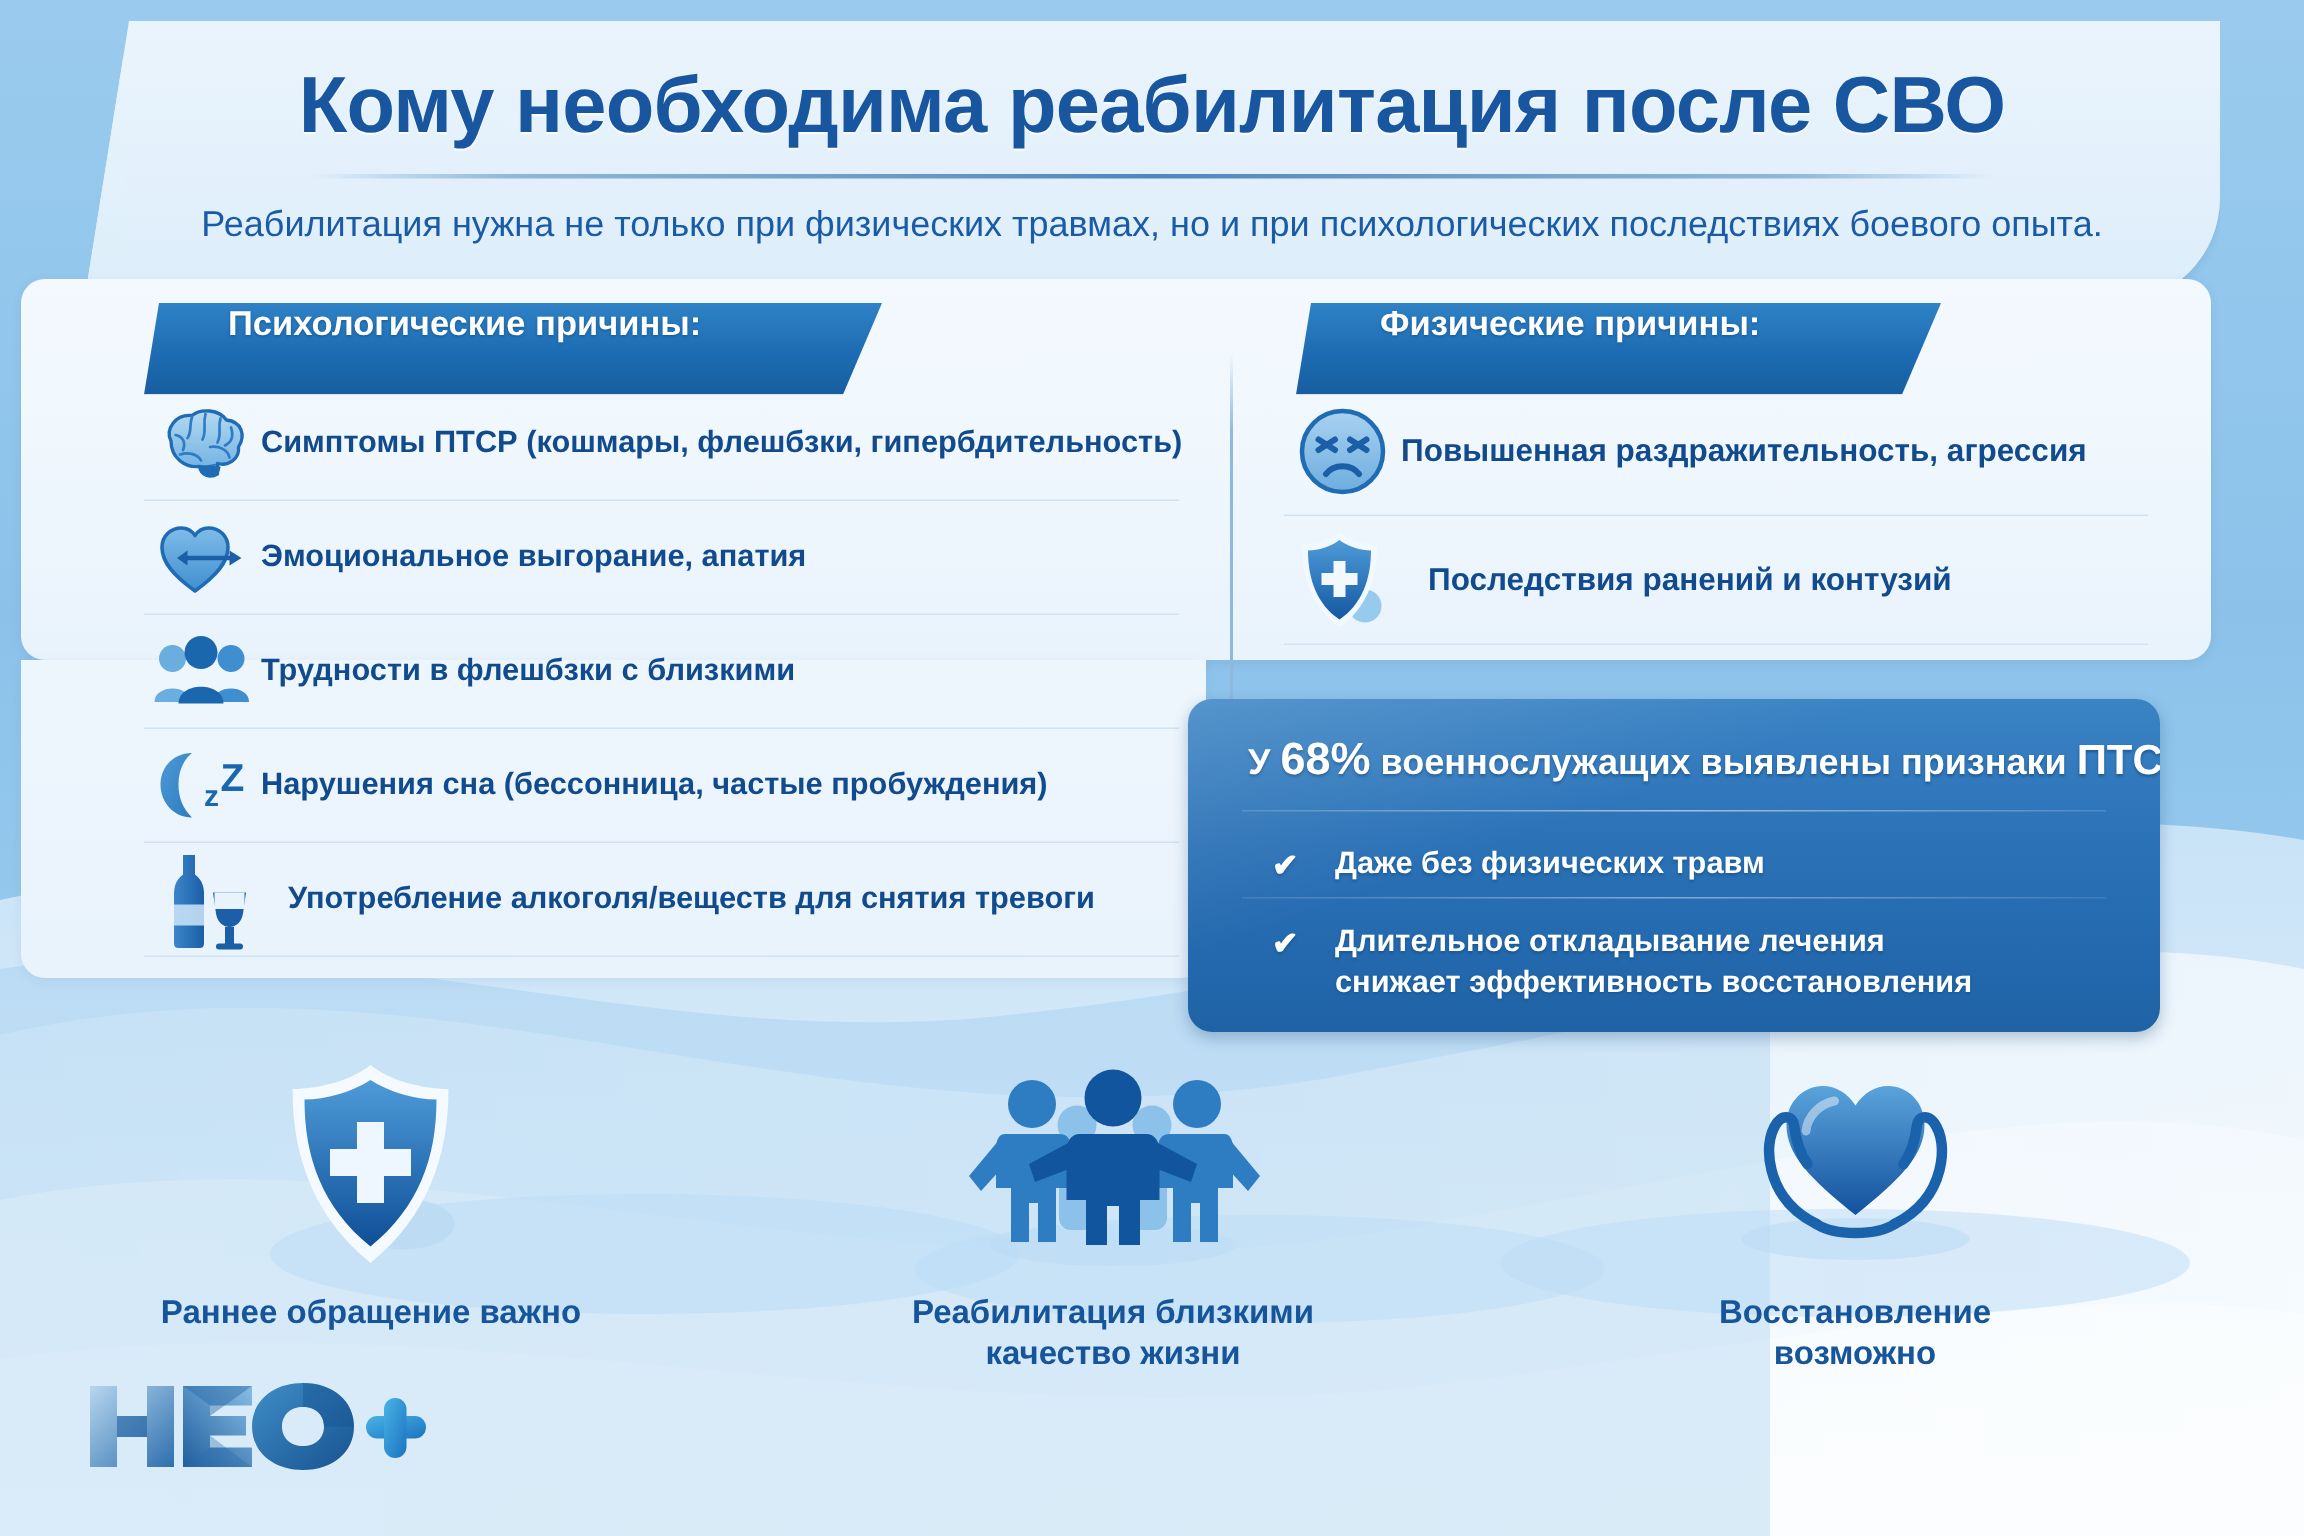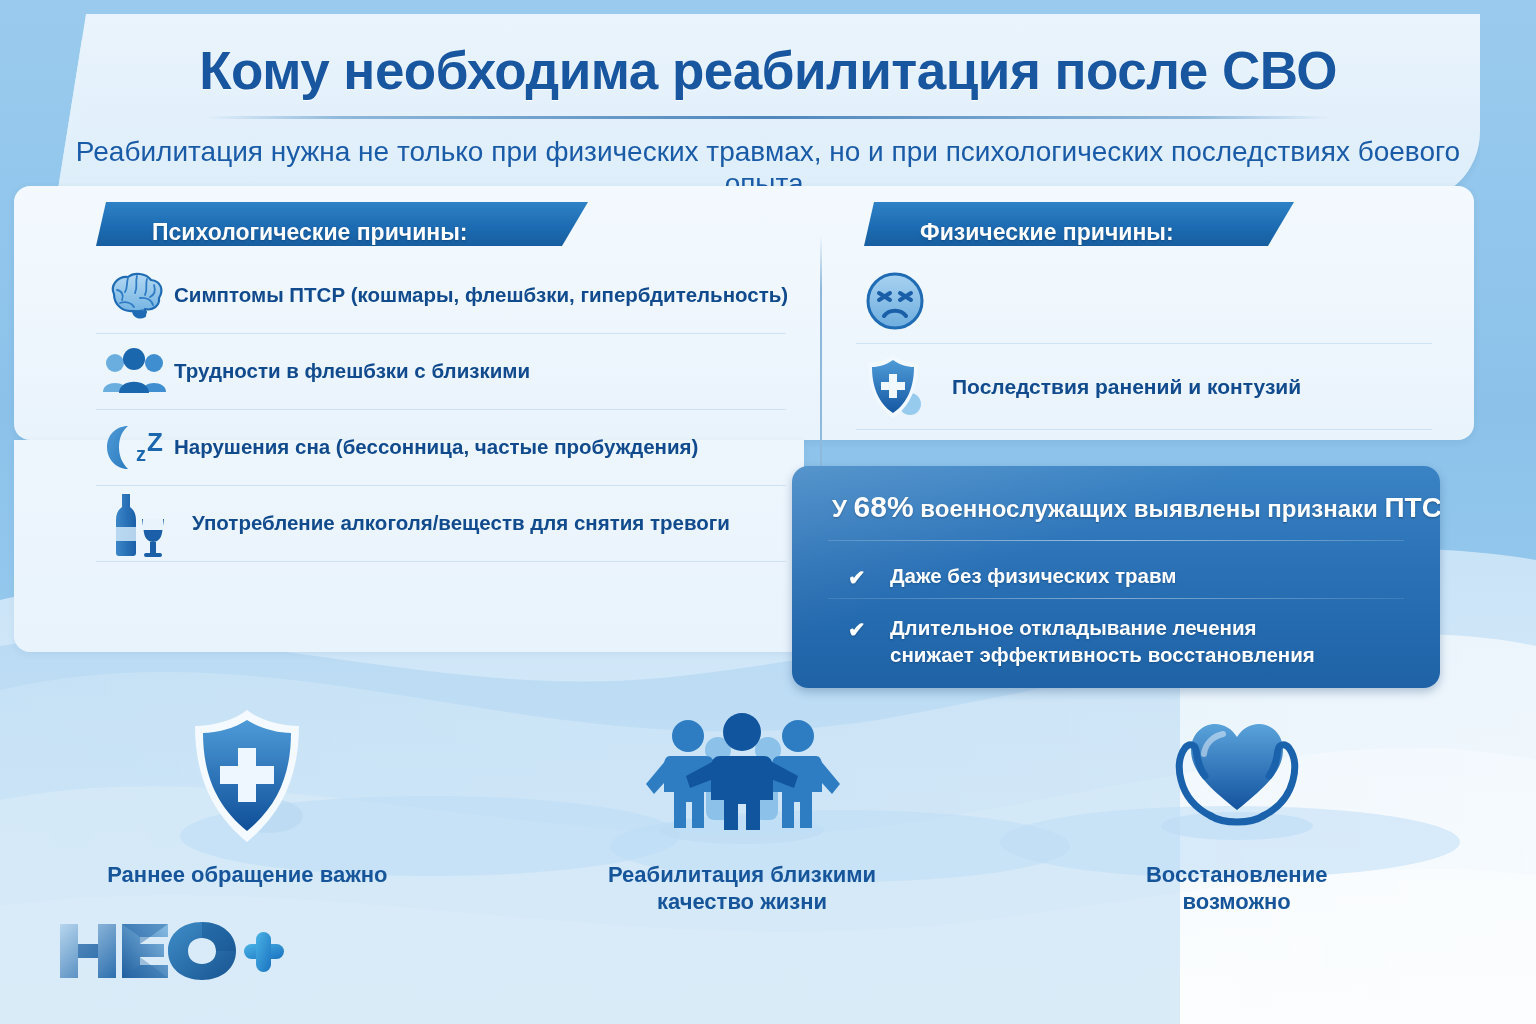--- a/index.html
+++ b/index.html
@@ -36,21 +36,21 @@
     font-size:53px; font-weight:bold; color:#18569f; letter-spacing:-0.5px;
     text-shadow:0 1px 1px rgba(255,255,255,.9);
   }
   .title-rule{
     position:absolute; left:150px; right:150px; top:102px; height:3px;
     background:linear-gradient(90deg,rgba(150,190,225,0) 0%,#8fb8da 12%,#4f87bc 50%,#8fb8da 88%,rgba(150,190,225,0) 100%);
     border-radius:2px;
   }
   .subtitle{
     position:absolute; left:0; right:0; top:122px; text-align:center;
-    font-size:28px; color:#1a5ba8; font-weight:500;
+    font-size:24px; color:#1a5ba8; font-weight:500;
   }
 
   
   .content-panel{
     position:absolute; left:14px; top:186px; width:1460px; height:254px;
     background:linear-gradient(180deg,#f3f9fe 0%,#eef6fd 60%,#e9f3fc 100%);
     border-radius:16px;
     box-shadow:0 2px 7px rgba(40,90,140,.10);
   }
   .content-panel-2{
@@ -59,23 +59,23 @@
     border-bottom-left-radius:16px; border-bottom-right-radius:16px;
     box-shadow:0 2px 7px rgba(40,90,140,.08);
   }
   .col-divider{
     position:absolute; left:820px; top:236px; width:2px; height:292px;
     background:linear-gradient(180deg,rgba(140,185,222,0) 0%,#8fb9dc 18%,#8fb9dc 82%,rgba(140,185,222,0) 100%);
   }
 
   
   .ribbon{
-    position:absolute; height:44px;
+    position:absolute; height:61px;
     background:linear-gradient(180deg,#2f82c6 0%,#1d6cb3 55%,#175e9f 100%);
-    display:flex; align-items:flex-end;
+    display:flex; align-items:flex-start;
     box-shadow:0 3px 5px rgba(30,80,130,.22);
   }
   .ribbon-left{
     left:96px; top:202px; width:492px;
     clip-path:polygon(10px 0, 100% 0, calc(100% - 26px) 100%, 0 100%);
   }
   .ribbon-right{
     left:864px; top:202px; width:430px;
     clip-path:polygon(10px 0, 100% 0, calc(100% - 26px) 100%, 0 100%);
   }
@@ -231,20 +231,39 @@
             <path d="M13,20 C18,21 20,25 18,30"></path>
             <path d="M50,15 C52,21 50,25 46,27"></path>
             <path d="M16,33 C22,31 28,33 30,37"></path>
             <path d="M36,28 C42,27 48,30 49,35"></path>
           </g>
         </svg>
       </span>
       <span class="txt">Симптомы ПТСР (кошмары, флешбзки, гипербдительность)</span>
     </div>
 
+    <div class="row">
+      <span class="ico">
+        <svg width="62" height="56" viewBox="0 0 62 56" xmlns="http://www.w3.org/2000/svg">
+          <defs>
+              <linearGradient id="hrG" x1="0" y1="0" x2="0" y2="1">
+            <stop offset="0" stop-color="#7fbbe8"></stop>
+                <stop offset="1" stop-color="#3f8fd0"></stop>
+              </linearGradient>
+            </defs>
+          <path d="M26,50 C12,40 4,31 4,21 C4,13 10,8 17,8 C21,8 24,10 26,13 C28,10 31,8 35,8 C42,8 48,13 48,21 C48,31 40,40 26,50 Z" fill="url(#hrG)" stroke="#1f6cb5" stroke-width="2.4" stroke-linejoin="round"></path>
+          <g stroke="#1a5fa8" stroke-width="3" stroke-linecap="round" fill="none">
+            <path d="M20,28 L50,28"></path>
+          </g>
+          <path d="M21,23 L14,28 L21,33 Z" fill="#1a5fa8"></path>
+          <path d="M49,23 L57,28 L49,33 Z" fill="#1a5fa8"></path>
+        </svg>
+      </span>
+      <span class="txt">Эмоциональное выгорание, апатия</span>
+    </div>
 
     <div class="row">
       <span class="ico">
         <svg width="66" height="50" viewBox="0 0 66 50" xmlns="http://www.w3.org/2000/svg">
           <circle cx="13" cy="16" r="9" fill="#6aaee0"></circle>
           <path d="M1,45 C1,33 25,33 25,45 Z" fill="#6aaee0"></path>
           <circle cx="52" cy="16" r="9" fill="#3f8fd0"></circle>
           <path d="M40,45 C40,33 64,33 64,45 Z" fill="#3f8fd0"></path>
           <circle cx="32" cy="12" r="11" fill="#1a67ae"></circle>
           <path d="M17,46 C17,31 47,31 47,46 Z" fill="#1a67ae"></path>
@@ -305,20 +324,21 @@
           <circle cx="32" cy="32" r="27" fill="url(#afG)" stroke="#1f6cb5" stroke-width="3"></circle>
           <g stroke="#1a5fa8" stroke-width="4" stroke-linecap="round">
             <path d="M16,24 L27,31"></path>
               <path d="M27,24 L16,31"></path>
             <path d="M37,24 L48,31"></path>
               <path d="M48,24 L37,31"></path>
           </g>
           <path d="M21,47 C26,40 38,40 43,47" stroke="#1a5fa8" stroke-width="4" fill="none" stroke-linecap="round"></path>
         </svg>
       </span>
+      <span class="txt">Повышенная раздражительность, агрессия</span>
     </div>
 
     <div class="row">
       <span class="ico">
         <svg width="64" height="70" viewBox="0 0 64 70" xmlns="http://www.w3.org/2000/svg">
           <defs>
               <linearGradient id="shG" x1="0" y1="0" x2="0" y2="1">
             <stop offset="0" stop-color="#4e9bd8"></stop>
                 <stop offset="1" stop-color="#1558a2"></stop>
               </linearGradient>

